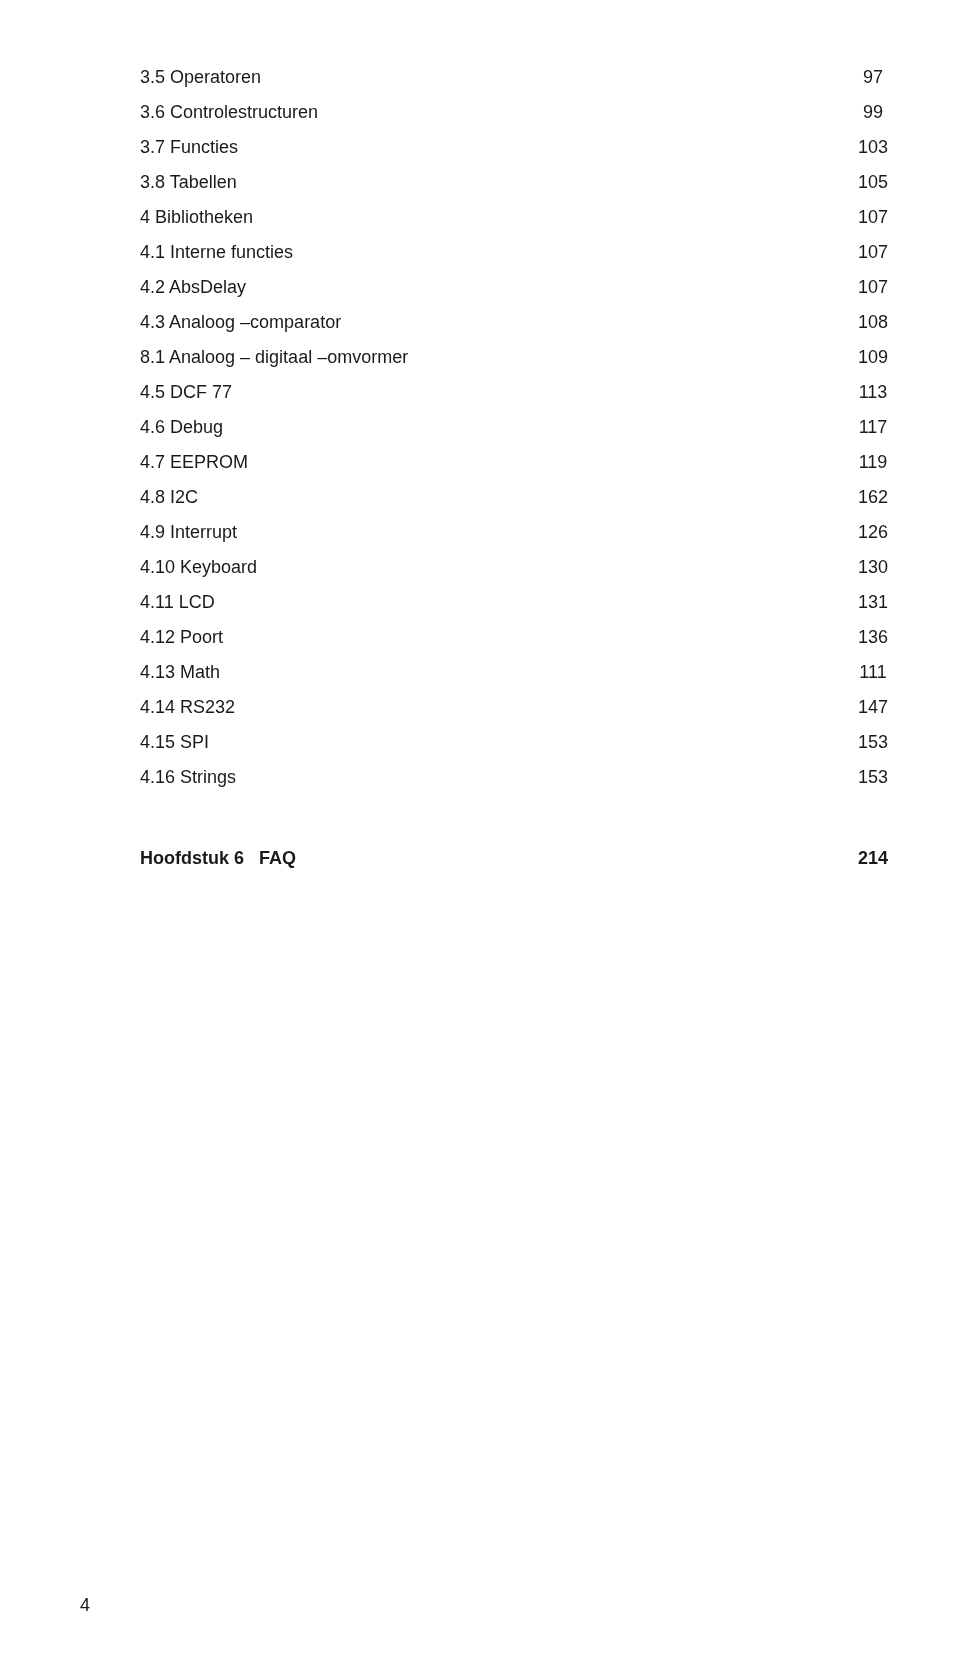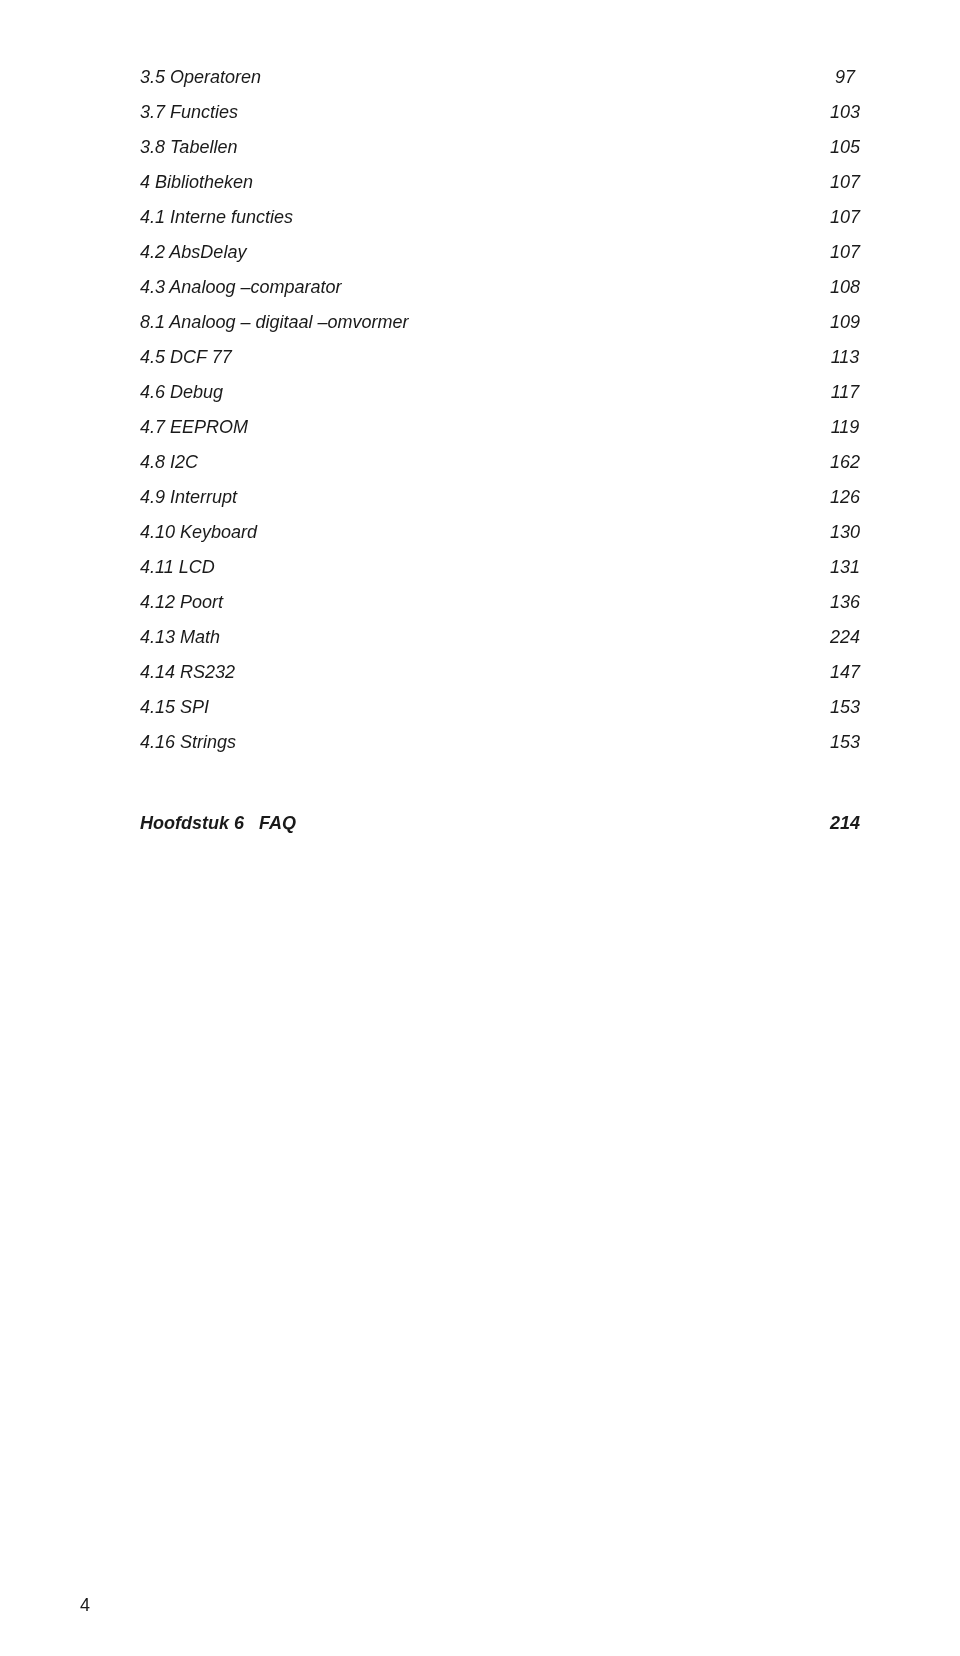--- a/index.html
+++ b/index.html
@@ -12,22 +12,21 @@
       background: #ffffff;
       font-family: Arial, Helvetica, sans-serif;
       font-size: 18px;
       color: #1a1a1a;
       width: 960px;
       min-height: 1656px;
       position: relative;
     }
 
     .page-content {
-      padding: 60px 100px 60px 140px;
-      font-style: italic;
+      padding: 60px 72px 60px 140px;
     }
 
     .toc-table {
       width: 100%;
       border-collapse: collapse;
     }
 
     .toc-table tr td {
       padding: 4px 0;
       font-size: 18px;
@@ -67,20 +66,25 @@
 </head>
 <body>
 
 <div class="page-content">
   <table class="toc-table">
     <tbody id="toc-body">
     <tr>
           <td>3.5 Operatoren</td>
           <td class="dots"></td>
           <td>97</td>
+        </tr>
+        <tr>
+          <td>3.6 Controlestructuren</td>
+          <td class="dots"></td>
+          <td>99</td>
         </tr>
         <tr>
           <td>3.7 Functies</td>
           <td class="dots"></td>
           <td>103</td>
         </tr>
         <tr>
           <td>3.8 Tabellen</td>
           <td class="dots"></td>
           <td>105</td>
@@ -146,21 +150,21 @@
           <td>131</td>
         </tr>
         <tr>
           <td>4.12 Poort</td>
           <td class="dots"></td>
           <td>136</td>
         </tr>
         <tr>
           <td>4.13 Math</td>
           <td class="dots"></td>
-          <td>224</td>
+          <td>111</td>
         </tr>
         <tr>
           <td>4.14 RS232</td>
           <td class="dots"></td>
           <td>147</td>
         </tr>
         <tr>
           <td>4.15 SPI</td>
           <td class="dots"></td>
           <td>153</td>

